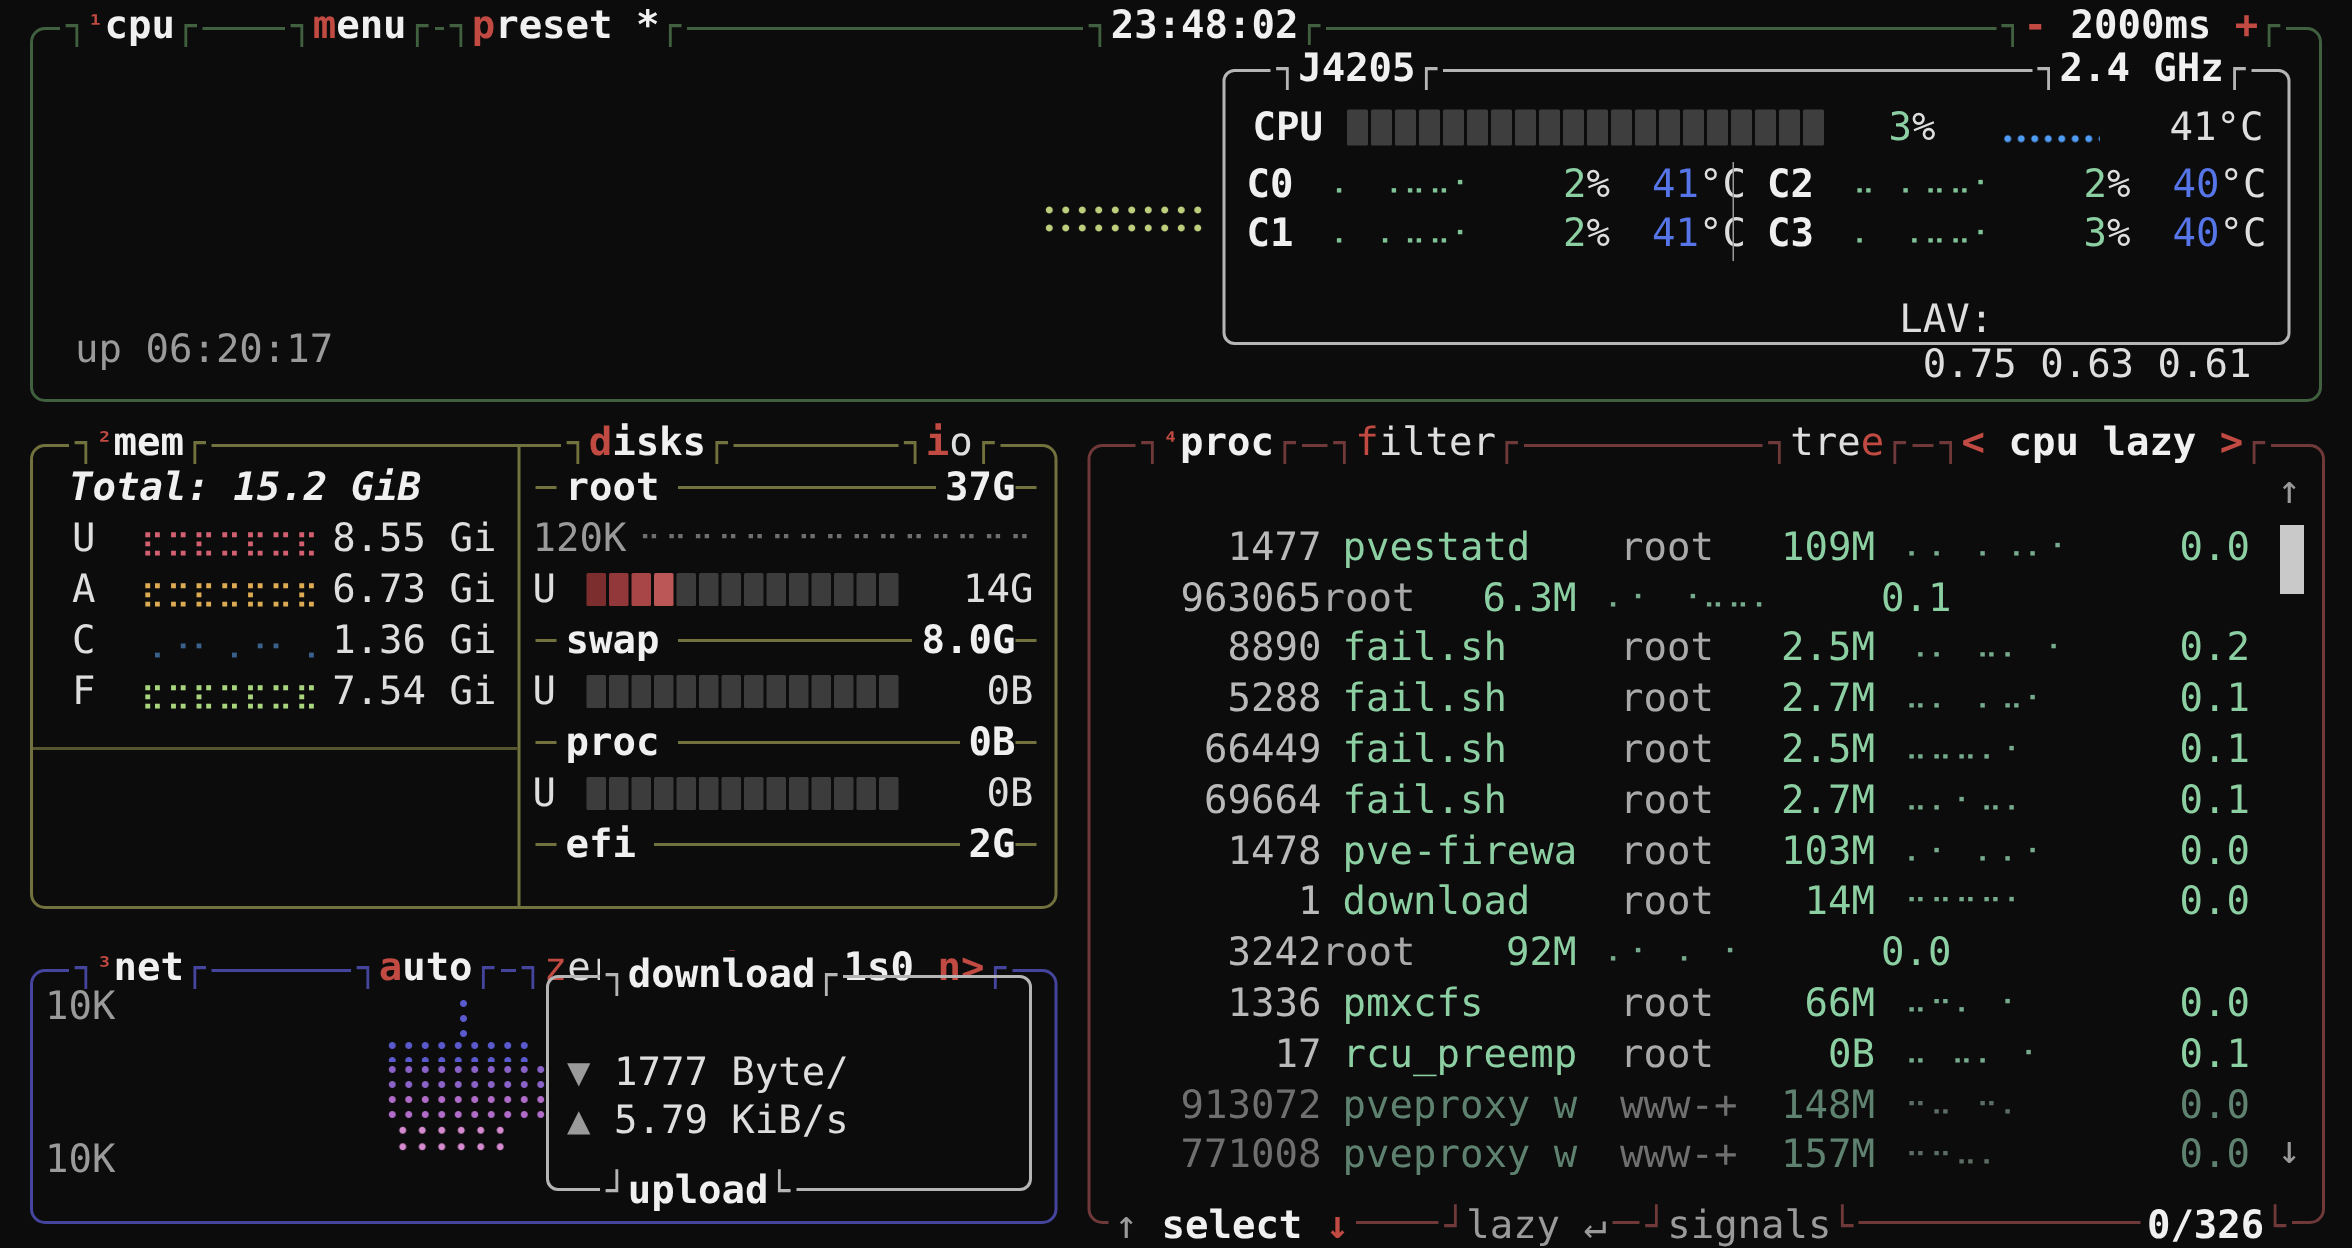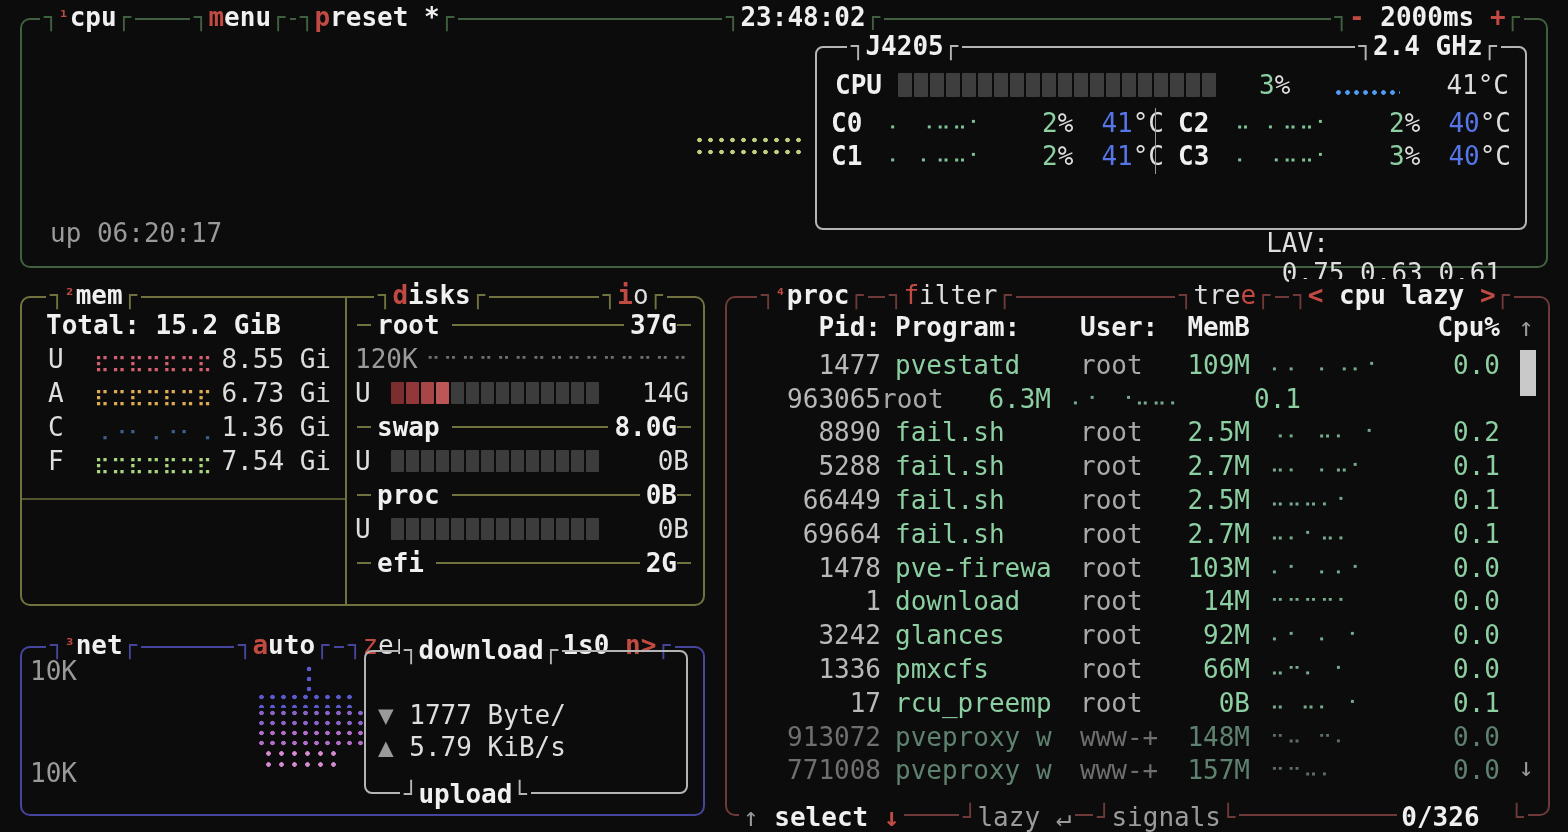--- a/index.html
+++ b/index.html
@@ -73,36 +73,36 @@
       </div>
 
       <div id="core-grid" style="position:absolute;left:14px;top:58px;right:14px;display:grid;grid-template-columns:1fr 1fr;column-gap:14px;">
           <div style="height: 33px; display: flex; align-items: center; white-space: pre;"><span class="wb">C0</span><span class="graphtxt" style="width: 120px; margin-left: 26px;">⠄ ⠠⠤⠤⠂</span><span class="grn" style="margin-left: auto;">2</span><span class="w">%</span><span class="blu" style="margin-left: 28px;">41</span><span class="w">°C</span></div>
           <div style="height: 33px; display: flex; align-items: center; white-space: pre;"><span class="wb">C2</span><span class="graphtxt" style="width: 120px; margin-left: 26px;">⠤ ⠄⠤⠤⠂</span><span class="grn" style="margin-left: auto;">2</span><span class="w">%</span><span class="blu" style="margin-left: 28px;">40</span><span class="w">°C</span></div>
           <div style="height: 33px; display: flex; align-items: center; white-space: pre;"><span class="wb">C1</span><span class="graphtxt" style="width: 120px; margin-left: 26px;">⠄ ⠄⠤⠤⠂</span><span class="grn" style="margin-left: auto;">2</span><span class="w">%</span><span class="blu" style="margin-left: 28px;">41</span><span class="w">°C</span></div>
           <div style="height: 33px; display: flex; align-items: center; white-space: pre;"><span class="wb">C3</span><span class="graphtxt" style="width: 120px; margin-left: 26px;">⠄ ⠠⠤⠤⠂</span><span class="grn" style="margin-left: auto;">3</span><span class="w">%</span><span class="blu" style="margin-left: 28px;">40</span><span class="w">°C</span></div>
         </div>
       <div style="position:absolute;left:338px;top:60px;width:1px;height:66px;background:#9a9a9a;"></div>
 
-      <div style="position:absolute;right:24px;top:150px;white-space:pre;">
+      <div style="position:absolute;right:24px;top:120px;white-space:pre;">
         <span class="w">LAV:</span>
         <span class="w"> </span><span class="w">0.75 0.63 0.61</span>
       </div>
     </div>
   </div>
 
   <div class="box memb" style="left:20px;top:296px;width:681px;height:306px;">
     <div class="btitle" style="left:24px;"><span class="br">┐</span><span class="sup">²</span><span class="wb">mem</span><span class="br">┌</span></div>
     <div class="btitle" style="left:352px;"><span class="br">┐</span><span class="redb">d</span><span class="wb">isks</span><span class="br">┌</span></div>
     <div class="btitle" style="right:36px;"><span class="br">┐</span><span class="redb">i</span><span class="w norm">o</span><span class="br">┌</span></div>
 
     <div style="position:absolute;left:323px;top:0;bottom:0;width:2px;background:#72723e;"></div>
 
     <div style="position:absolute;left:0;top:10px;width:323px;">
-      <div class="row34 wb" style="padding-left:24px;">Total: 15.2 GiB</div>
+      <div class="row34 wb" style="padding-left:24px;font-style:italic;">Total: 15.2 GiB</div>
       <div id="mem-rows">
           <div class="row34" style="padding: 0px 14px 0px 26px;"><span class="w">U</span><span style="flex: 1 1 0%; overflow: hidden; margin-left: 30px; font-size: 22px; letter-spacing: 1px; color: rgb(210, 96, 112);">⣖⣒⣖⣒⣖⣒⣖⣒</span><span class="w" style="text-align: right; min-width: 118px;">8.55 Gi</span></div>
           <div class="row34" style="padding: 0px 14px 0px 26px;"><span class="w">A</span><span style="flex: 1 1 0%; overflow: hidden; margin-left: 30px; font-size: 22px; letter-spacing: 1px; color: rgb(220, 171, 83);">⣖⣒⣖⣒⣖⣒⣖⣒</span><span class="w" style="text-align: right; min-width: 118px;">6.73 Gi</span></div>
           <div class="row34" style="padding: 0px 14px 0px 26px;"><span class="w">C</span><span style="flex: 1 1 0%; overflow: hidden; margin-left: 30px; font-size: 22px; letter-spacing: 1px; color: rgb(57, 97, 140);">⢀⠠⠄⢀⠠⠄⢀⠠</span><span class="w" style="text-align: right; min-width: 118px;">1.36 Gi</span></div>
           <div class="row34" style="padding: 0px 14px 0px 26px;"><span class="w">F</span><span style="flex: 1 1 0%; overflow: hidden; margin-left: 30px; font-size: 22px; letter-spacing: 1px; color: rgb(169, 213, 126);">⣖⣒⣖⣒⣖⣒⣖⣒</span><span class="w" style="text-align: right; min-width: 118px;">7.54 Gi</span></div>
         </div>
     </div>
     <div style="position:absolute;left:0;top:200px;width:323px;border-top:2px solid #55552f;"></div>
 
     <div id="disks-col" style="position:absolute;left:325px;top:10px;right:2px;">
@@ -139,47 +139,39 @@
       <div style="position:absolute;left:12px;top:80px;white-space:pre;"><span class="gray">▲ </span><span class="w">5.79 KiB/s</span></div>
     </div>
   </div>
 
   <div class="box procb" style="left:725px;top:296px;width:821px;height:516px;">
     <div class="btitle" style="left:30px;"><span class="br">┐</span><span class="sup">⁴</span><span class="wb">proc</span><span class="br">┌</span></div>
     <div class="btitle" style="left:158px;"><span class="br">┐</span><span class="red norm">f</span><span class="w norm">ilter</span><span class="br">┌</span></div>
     <div class="btitle" style="left:448px;"><span class="br">┐</span><span class="w norm">tre</span><span class="red norm">e</span><span class="br">┌</span></div>
     <div class="btitle" style="right:34px;"><span class="br">┐</span><span class="redb">&lt;</span><span class="wb"> </span><span class="wb">cpu lazy</span><span class="wb"> </span><span class="redb">&gt;</span><span class="br">┌</span></div>
 
-    <div class="prow phead" style="position:absolute;left:0;top:12px;right:0;">
-      <span class="pid phead" style="color:#f0f0f0;">Pid:</span>
-      <span class="prog phead" style="color:#f0f0f0;">Program:</span>
-      <span class="usr phead" style="color:#f0f0f0;">User:</span>
-      <span class="memv phead" style="color:#f0f0f0;">MemB</span>
-      <span class="pdots"></span>
-      <span class="cpuv phead" style="color:#f0f0f0;">Cpu%</span>
-    </div>
     <div class="gray" style="position:absolute;right:14px;top:14px;">↑</div>
     <div style="position:absolute;right:12px;top:52px;width:16px;height:46px;background:#c9c9c9;"></div>
     <div class="gray" style="position:absolute;right:14px;bottom:32px;">↓</div>
 
     <div id="proc-rows" style="position:absolute;left:0;top:50px;right:0;">
         <div class="prow"><span class="pid">1477</span><span class="prog">pvestatd</span><span class="usr">root</span><span class="memv">109M</span><span class="pdots">⠄⠄ ⠄⠠⠄⠂</span><span class="cpuv">0.0</span></div>
         <div class="prow"><span class="pid">963065</span><span class="usr">root</span><span class="memv">6.3M</span><span class="pdots">⠄⠂ ⠐⠤⠤⠄</span><span class="cpuv">0.1</span></div>
         <div class="prow"><span class="pid">8890</span><span class="prog">fail.sh</span><span class="usr">root</span><span class="memv">2.5M</span><span class="pdots">⠠⠄ ⠤⠄ ⠂</span><span class="cpuv">0.2</span></div>
         <div class="prow"><span class="pid">5288</span><span class="prog">fail.sh</span><span class="usr">root</span><span class="memv">2.7M</span><span class="pdots">⠤⠄ ⠄⠤⠂</span><span class="cpuv">0.1</span></div>
         <div class="prow"><span class="pid">66449</span><span class="prog">fail.sh</span><span class="usr">root</span><span class="memv">2.5M</span><span class="pdots">⠤⠤⠤⠄⠂</span><span class="cpuv">0.1</span></div>
         <div class="prow"><span class="pid">69664</span><span class="prog">fail.sh</span><span class="usr">root</span><span class="memv">2.7M</span><span class="pdots">⠤⠄⠂⠤⠄</span><span class="cpuv">0.1</span></div>
         <div class="prow"><span class="pid">1478</span><span class="prog">pve-firewa</span><span class="usr">root</span><span class="memv">103M</span><span class="pdots">⠄⠂ ⠄⠄⠂</span><span class="cpuv">0.0</span></div>
         <div class="prow"><span class="pid">1</span><span class="prog">download</span><span class="usr">root</span><span class="memv">14M</span><span class="pdots">⠒⠒⠒⠒⠂</span><span class="cpuv">0.0</span></div>
-        <div class="prow"><span class="pid">3242</span><span class="prog">glances</span><span class="usr">root</span><span class="memv">92M</span><span class="pdots">⠄⠂ ⠄ ⠂</span><span class="cpuv">0.0</span></div>
+        <div class="prow"><span class="pid">3242</span><span class="usr">root</span><span class="memv">92M</span><span class="pdots">⠄⠂ ⠄ ⠂</span><span class="cpuv">0.0</span></div>
         <div class="prow"><span class="pid">1336</span><span class="prog">pmxcfs</span><span class="usr">root</span><span class="memv">66M</span><span class="pdots">⠤⠒⠄ ⠂</span><span class="cpuv">0.0</span></div>
         <div class="prow"><span class="pid">17</span><span class="prog">rcu_preemp</span><span class="usr">root</span><span class="memv">0B</span><span class="pdots">⠤ ⠤⠄ ⠂</span><span class="cpuv">0.1</span></div>
         <div class="prow dim"><span class="pid">913072</span><span class="prog">pveproxy w</span><span class="usr">www-+</span><span class="memv">148M</span><span class="pdots">⠒⠤ ⠒⠄</span><span class="cpuv">0.0</span></div>
         <div class="prow dim"><span class="pid">771008</span><span class="prog">pveproxy w</span><span class="usr">www-+</span><span class="memv">157M</span><span class="pdots">⠒⠒⠤⠄</span><span class="cpuv">0.0</span></div>
       </div>
 
     <div class="bfoot" style="left:12px;"><span class="gray">↑ </span><span class="wb">select</span><span class="redb"> ↓</span></div>
     <div class="bfoot" style="left:232px;"><span class="br">┘</span><span class="gray">lazy</span><span class="gray"> ↵</span></div>
     <div class="bfoot" style="left:366px;"><span class="br">┘</span><span class="gray">signals</span><span class="br">└</span></div>
-    <div class="bfoot" style="right:20px;gap:30px;"><span class="wb">0/326</span><span class="br">└</span></div>
+    <div class="bfoot" style="right:20px;"><span class="wb">0/326</span><span class="br">└</span></div>
   </div>
 
 </div>
 
 </body></html>

